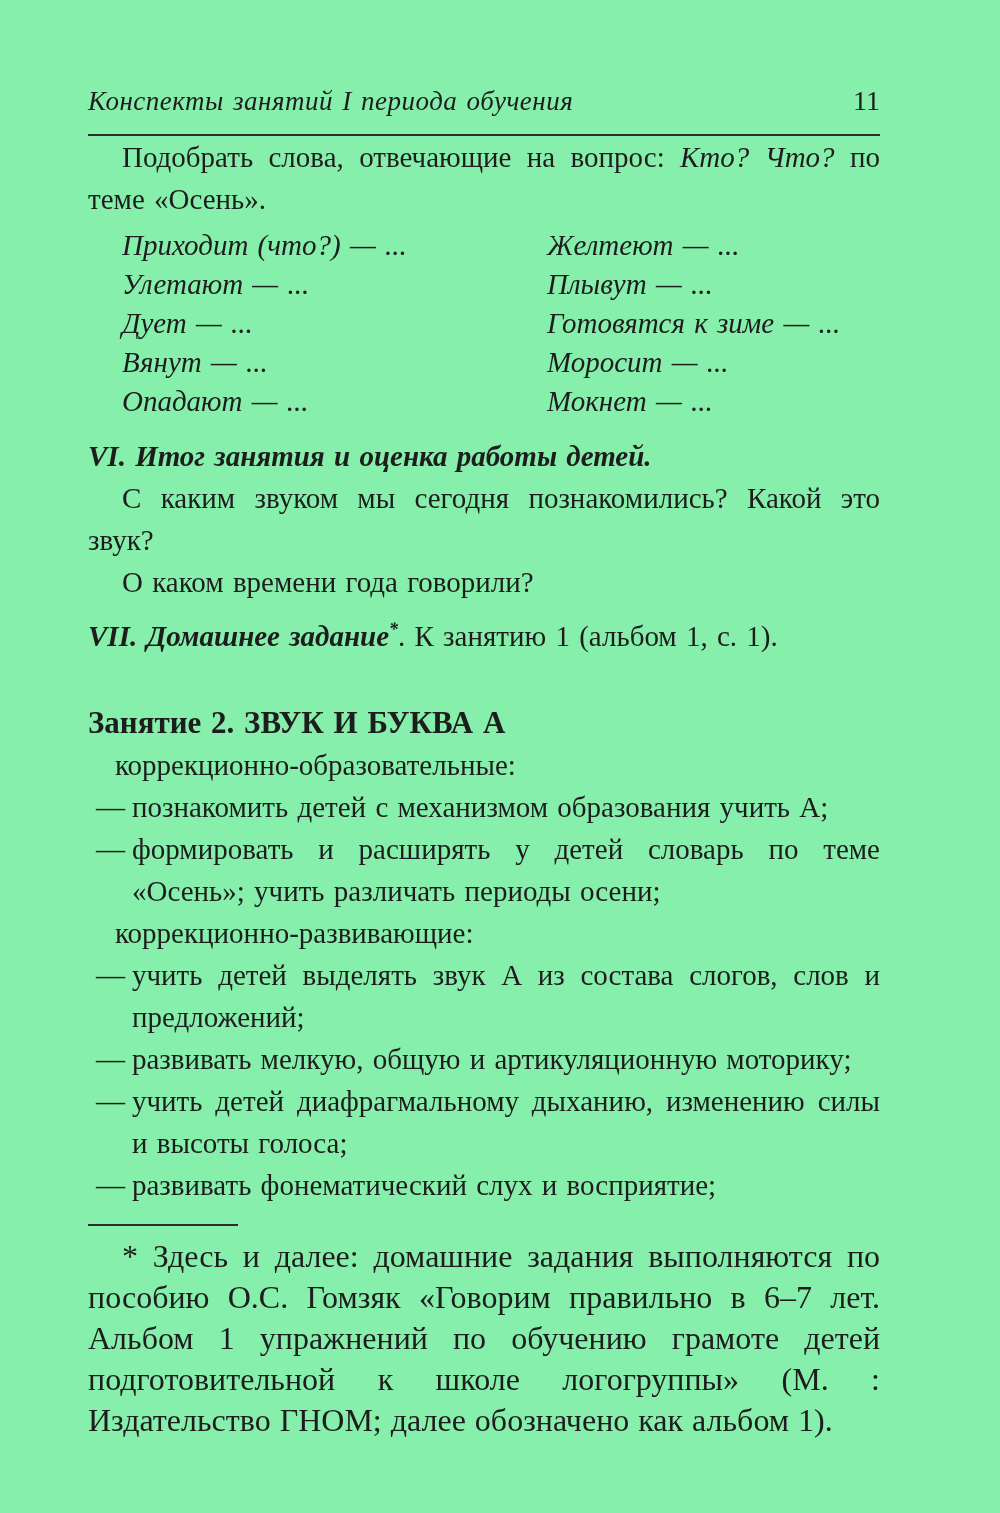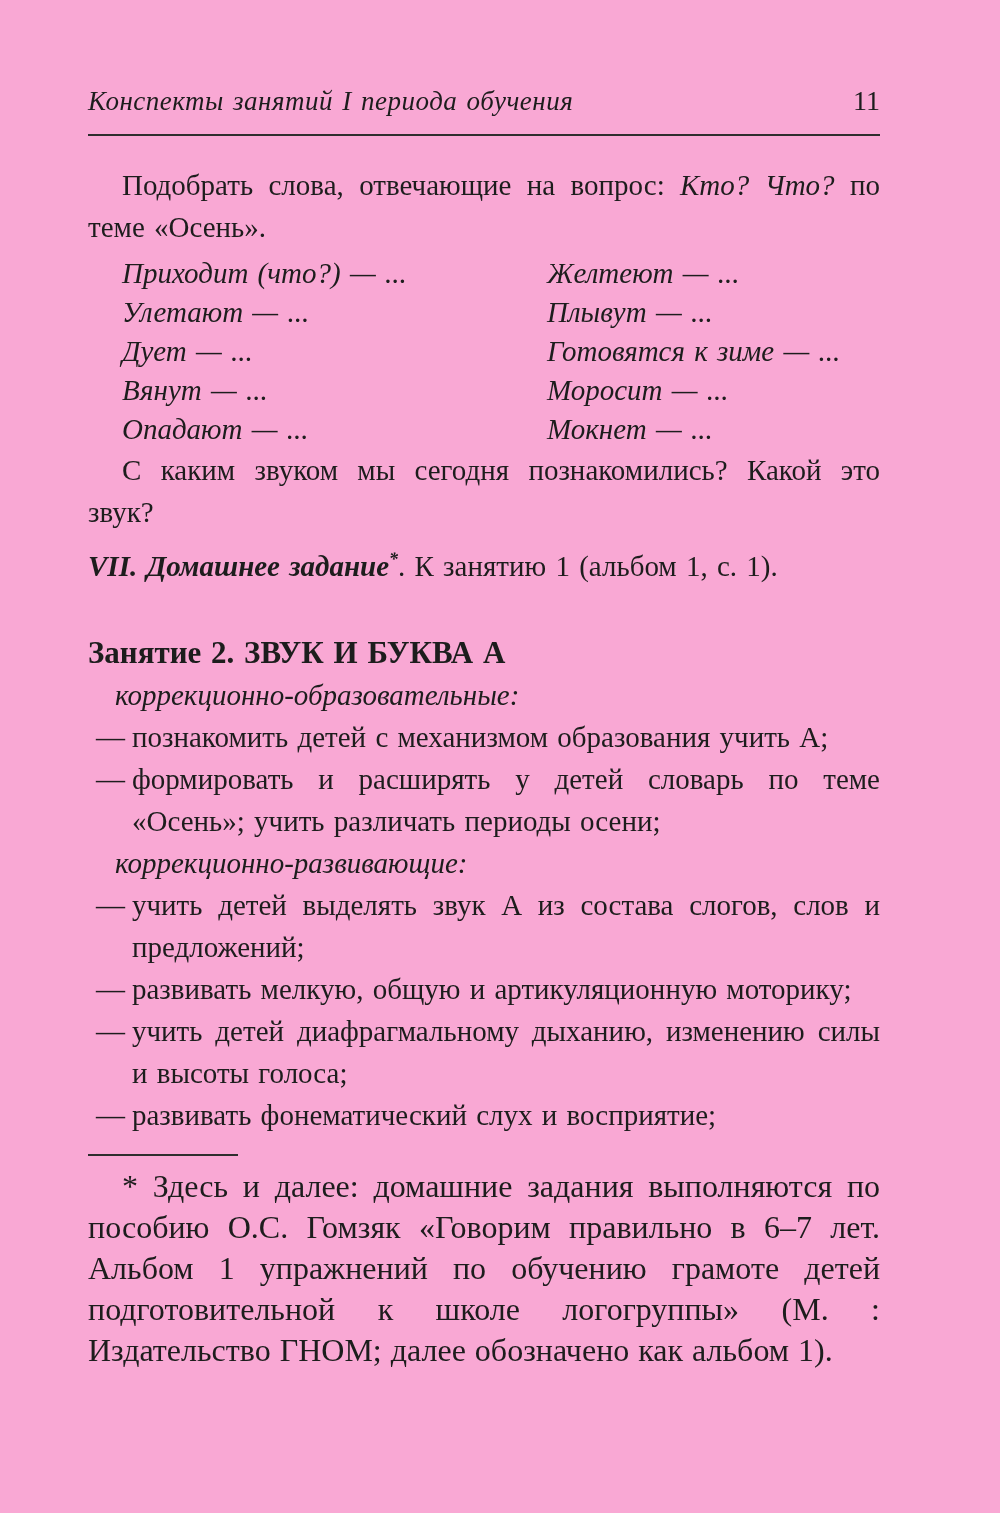--- a/index.html
+++ b/index.html
@@ -5,21 +5,21 @@
   html, body {
     margin: 0;
     padding: 0;
     background: #ffffff;
   }
   .page {
     position: relative;
     width: 1000px;
     height: 1513px;
     box-sizing: border-box;
-    background: #f9a8d4;
+    background: #86efac;
     color: #1d1d1d;
     font-family: "Liberation Serif", "DejaVu Serif", serif;
     font-size: 29px;
     line-height: 42px;
     padding: 80px 120px 0 88px;
     overflow: hidden;
     word-spacing: 2px;
   }
 
   
@@ -37,21 +37,21 @@
   }
   .rh-page {
     font-size: 28px;
   }
 
   p { margin: 0; }
   .body-p {
     text-align: justify;
   }
   .indent { text-indent: 34px; }
-  .intro { margin-top: 28px; }
+  .intro { }
 
   
   .word-grid {
     display: grid;
     grid-template-columns: 425px 1fr;
     margin-left: 34px;
     margin-top: 6px;
     font-style: italic;
     line-height: 39px;
   }
@@ -76,21 +76,20 @@
     font-size: 31px;
     font-weight: bold;
     line-height: 43px;
   }
 
   .goals-label {
     margin-top: 20px;
     font-weight: bold;
   }
   .subhead {
-    font-style: italic;
     margin-left: 27px;
   }
 
   .dash-item {
     display: flex;
     text-align: justify;
   }
   .dash-item .dash {
     flex: none;
     width: 44px;
@@ -136,22 +135,24 @@
     <span class="word-cell">Улетают — ...</span>
     <span class="word-cell">Плывут — ...</span>
     <span class="word-cell">Дует — ...</span>
     <span class="word-cell">Готовятся к зиме — ...</span>
     <span class="word-cell">Вянут — ...</span>
     <span class="word-cell">Моросит — ...</span>
     <span class="word-cell">Опадают — ...</span>
     <span class="word-cell">Мокнет — ...</span>
   </div>
 
+  <p class="body-p section-vi">VI. Итог занятия и оценка работы детей.</p>
 
   <p class="body-p indent">С каким звуком мы сегодня познакомились? Какой это звук?</p>
+  <p class="body-p indent">О каком времени года говорили?</p>
 
   <p class="body-p vii-line"><span class="vii-label">VII. Домашнее задание</span><span class="sup-star vii-label">*</span><span>. К занятию 1 (альбом 1, с. 1).</span></p>
 
   <h1 class="lesson-heading">Занятие 2. ЗВУК И БУКВА А</h1>
 
 
   <p class="body-p subhead">коррекционно-образовательные:</p>
 
   <div class="dash-item">
     <span class="dash">—</span>

